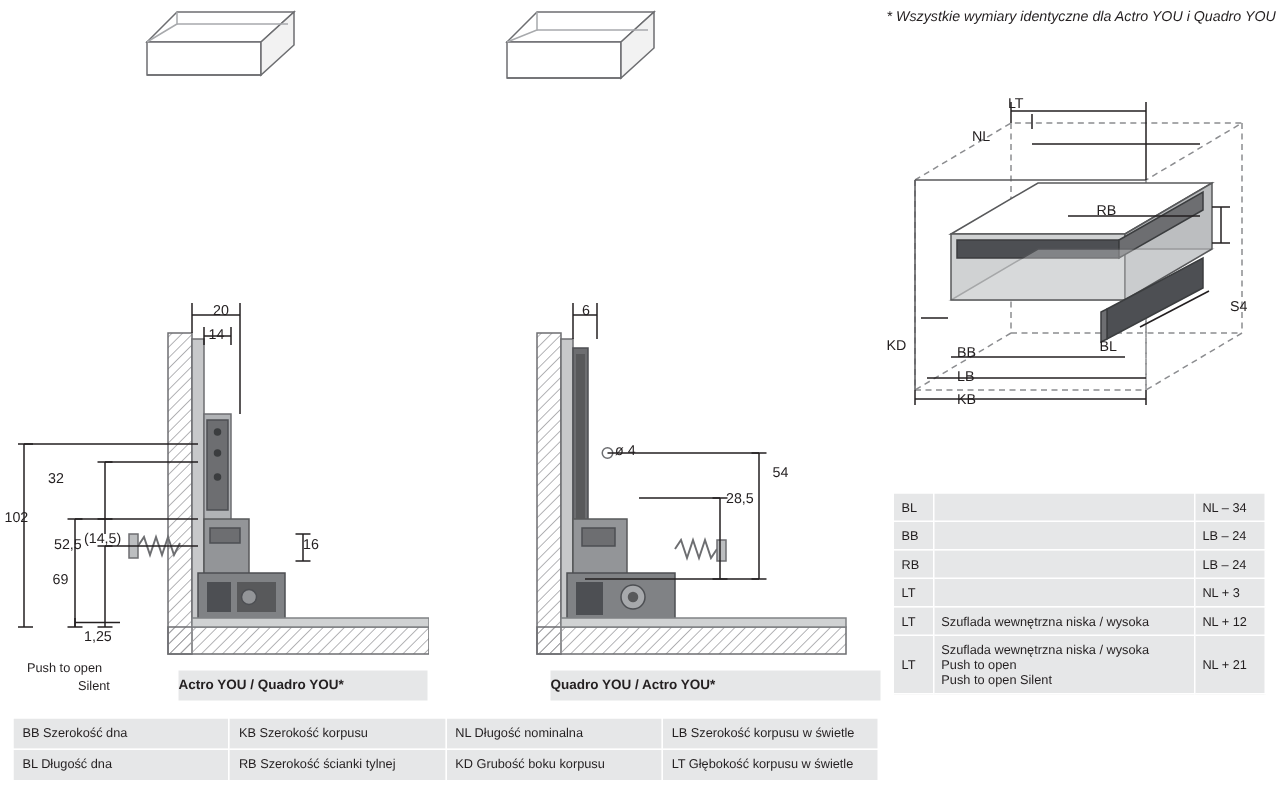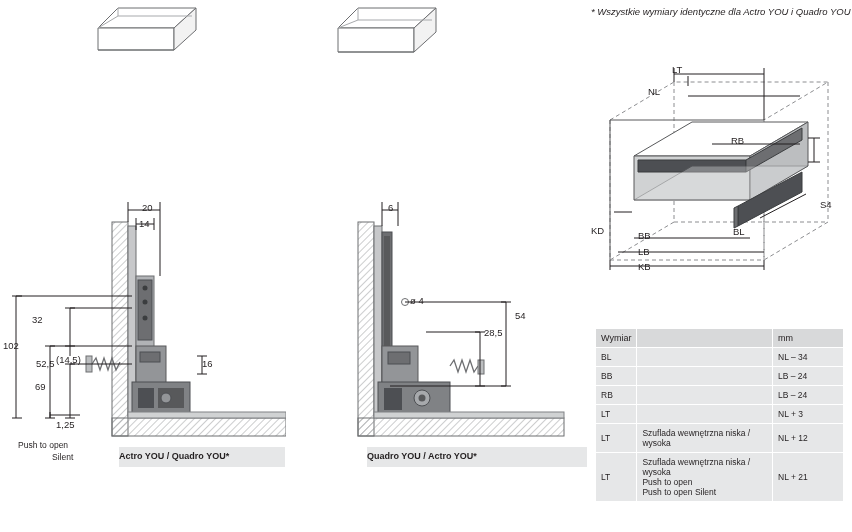--- a/index.html
+++ b/index.html
@@ -333,25 +333,20 @@
 <div class="abs dimlabel" style="left:388px; top:202px;">6</div>
 <div class="abs dimlabel" style="left:410px; top:295px;">ø 4</div>
 <div class="abs dimlabel" style="left:515px; top:310px;">54</div>
 <div class="abs dimlabel" style="left:484px; top:327px;">28,5</div>
 
 <div class="caption-band" style="left:118px; top:446px; width:166px; height:20px;">Actro YOU / Quadro YOU*</div>
 <div class="caption-band" style="left:366px; top:446px; width:220px; height:20px;">Quadro YOU / Actro YOU*</div>
 
 <table class="spec-table">
   <tbody>
-      <tr class="head">
-    <td class="col-sym">Wymiar</td>
-    <td class="col-desc"></td>
-    <td class="col-mm">mm</td>
-  </tr>
   <tr>
     <td>BL</td>
     <td></td>
     <td>NL – 34</td>
   </tr>
   <tr>
     <td>BB</td>
     <td></td>
     <td>LB – 24</td>
   </tr>
@@ -375,14 +370,26 @@
     <td style="white-space:pre-line;">Szuflada wewnętrzna niska / wysoka
 Push to open
 Push to open Silent</td>
     <td>NL + 21</td>
   </tr>
 </tbody>
   </table>
 
 <table class="legend">
   <tbody>
+      <tr>
+    <td>BB Szerokość dna</td>
+    <td>KB Szerokość korpusu</td>
+    <td>NL Długość nominalna</td>
+    <td>LB Szerokość korpusu w świetle</td>
+  </tr>
+  <tr>
+    <td>BL Długość dna</td>
+    <td>RB Szerokość ścianki tylnej</td>
+    <td>KD Grubość boku korpusu</td>
+    <td>LT Głębokość korpusu w świetle</td>
+  </tr>
 </tbody>
   </table>
 
 </body></html>

